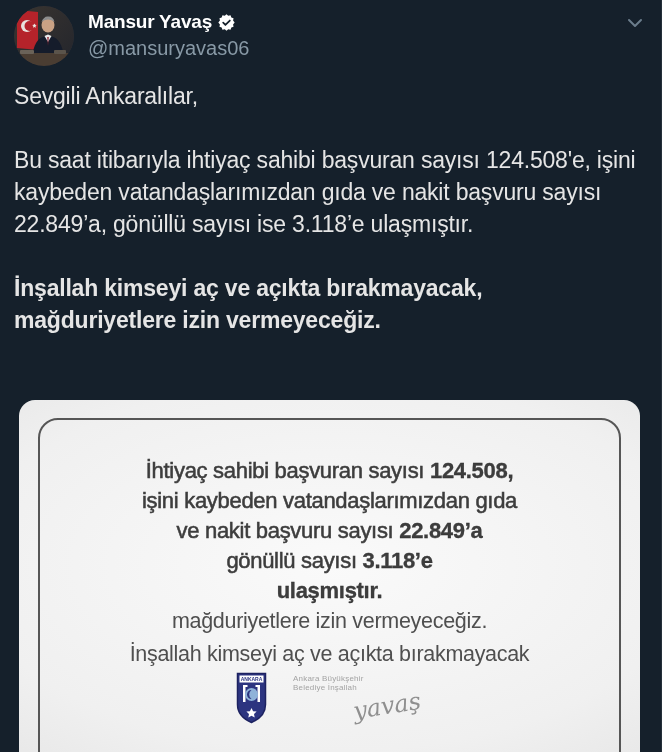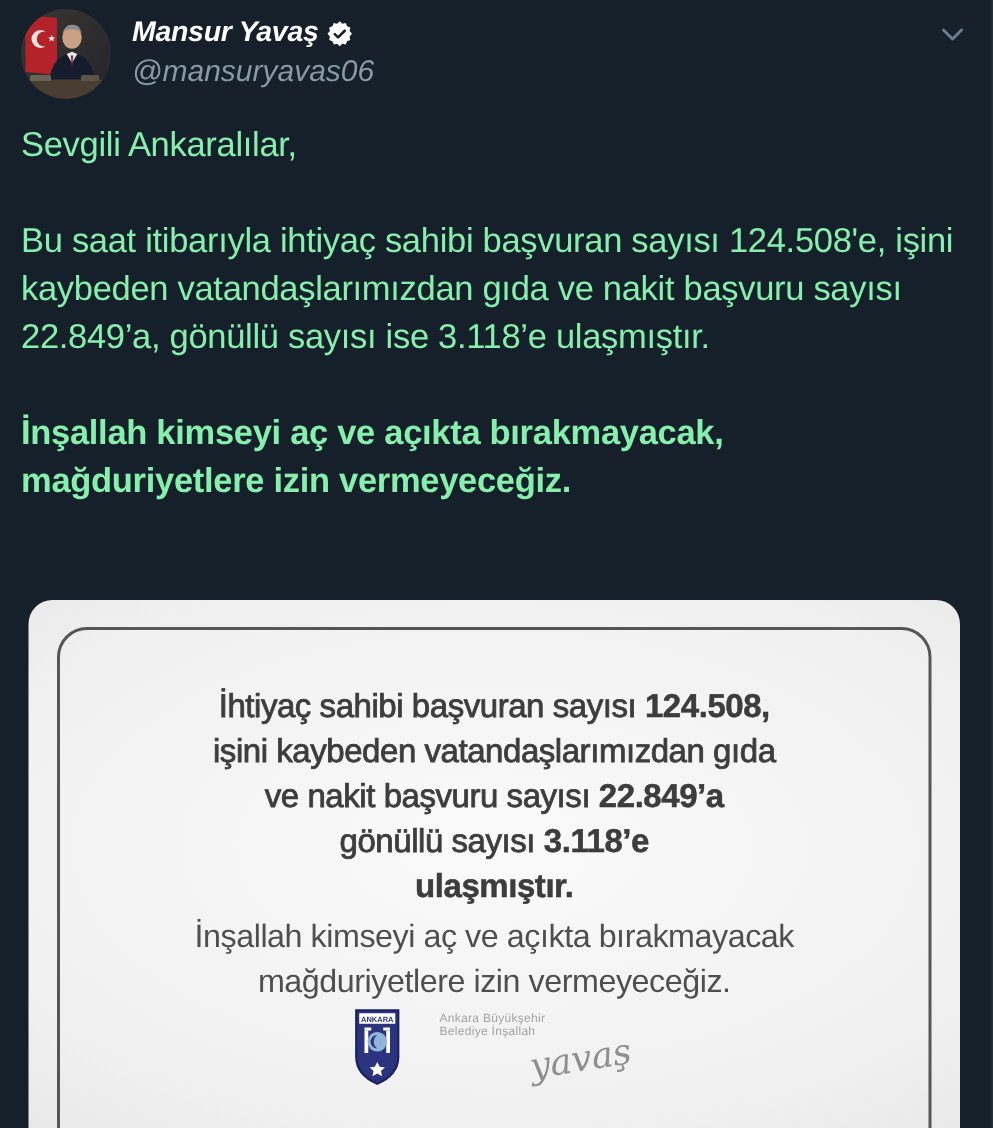--- a/index.html
+++ b/index.html
@@ -10,31 +10,31 @@
     position:relative; width:662px; height:752px;
     background:#15202b; overflow:hidden;
     border-right:1px solid rgba(255,255,255,0.07);
   }
 
   
   .avatar {
     position:absolute; left:14px; top:6px; width:60px; height:60px;
     border-radius:50%; overflow:hidden; background:#2a2d36; cursor:pointer;
   }
-  .name-block { position:absolute; left:88px; top:11px;font-style:italic; }
+  .name-block { position:absolute; left:88px; top:11px; }
   .display-name-row { display:flex; align-items:center; gap:5px; cursor:pointer; }
   .display-name { font-size:19px; font-weight:700; color:#ffffff; letter-spacing:-0.2px; }
   .verified { width:19px; height:19px; display:inline-block; }
   .handle { font-size:20px; color:#8899a6; margin-top:4px; cursor:pointer; }
   .chevron { position:absolute; right:16px; top:13px; width:20px; height:20px; cursor:pointer; }
 
   
   .tweet-text {
     position:absolute; left:14px; top:80px; width:634px;
-    color:#86efac; font-size:23px; line-height:32px; font-weight:400;
+    color:#e5e5e5; font-size:23px; line-height:32px; font-weight:400;
     letter-spacing:-0.2px;
   }
   .tweet-text p { margin:0 0 32px 0; }
   .tweet-text p:last-child { margin-bottom:0;font-weight:bold; }
 
   
   .card {
     position:absolute; left:19px; top:400px; width:621px; height:435px;
     border-radius:16px; cursor:pointer;
     background:radial-gradient(ellipse 130% 95% at 50% 38%, #fafafa 0%, #f0f0f0 45%, #dedede 80%, #cfcfcf 100%);
@@ -141,22 +141,22 @@
 
   <div class="card">
     <div class="card-frame"></div>
 
     <div class="card-text">
       <div class="line"><span class="semi">İhtiyaç sahibi başvuran sayısı </span><span class="num">124.508,</span></div>
       <div class="line semi">işini kaybeden vatandaşlarımızdan gıda</div>
       <div class="line"><span class="semi">ve nakit başvuru sayısı </span><span class="num">22.849’a</span></div>
       <div class="line"><span class="semi">gönüllü sayısı </span><span class="num">3.118’e</span></div>
       <div class="line bold">ulaşmıştır.</div>
+      <div class="line light">mağduriyetlere izin vermeyeceğiz.</div>
       <div class="line light light-first">İnşallah kimseyi aç ve açıkta bırakmayacak</div>
-      <div class="line light">mağduriyetlere izin vermeyeceğiz.</div>
     </div>
 
     <div class="logos">
 
       <div class="ankara-logo">
         <svg class="ankara-shield" viewBox="0 0 31 52">
           <path d="M1.5 1.5 h28 v31 q0 12 -14 18 q-14 -6 -14 -18 Z" fill="#2c3480" stroke="#1d2260" stroke-width="1.5"></path>
           <rect x="3.5" y="3.5" width="24" height="7" fill="#ffffff"></rect>
           <text x="15.5" y="9" text-anchor="middle" font-size="5" font-weight="bold" fill="#2c3480" font-family="Liberation Sans, sans-serif">ANKARA</text>
           <rect x="7" y="15" width="2.5" height="15" fill="#ffffff"></rect>

